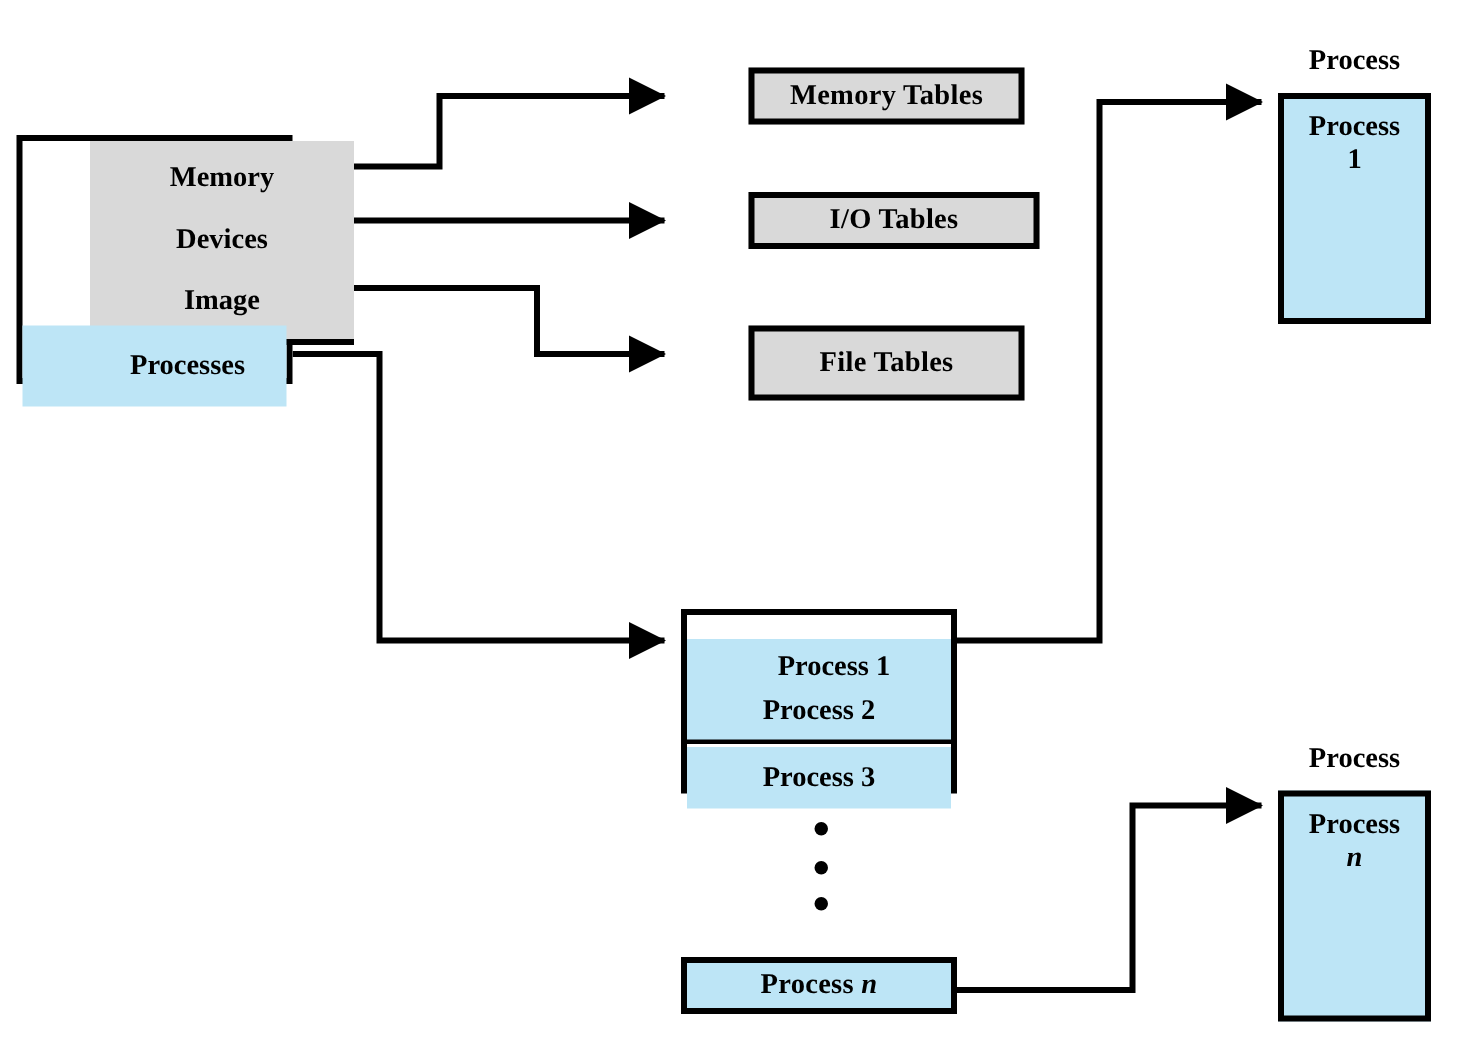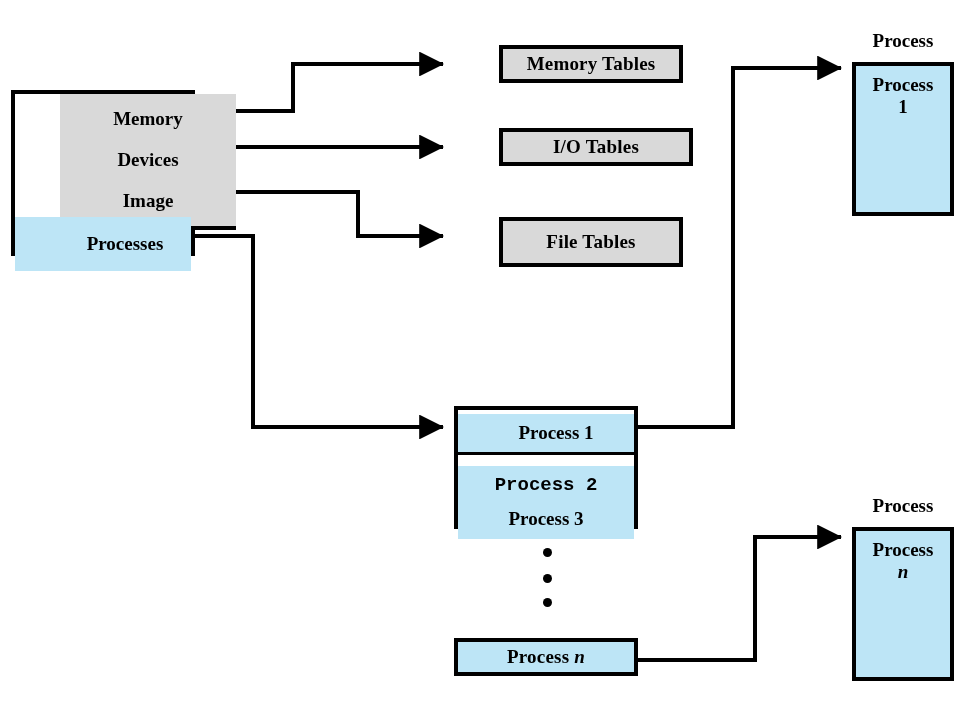--- a/index.html
+++ b/index.html
@@ -194,24 +194,24 @@
   <div class="box gray" style="left:454px; top:128px; width:194px; height:38px;align-items:center;">
     <span>I/O Tables</span>
   </div>
 
   <div class="box gray" style="left:454px; top:217px; width:184px; height:50px;">
     <span>File Tables</span>
   </div>
 
 
   <div class="ptable">
-    <div class="ptable-row" style="top:4px;padding-left:20px;">
+    <div class="ptable-row" style="top:16px;padding-left:20px;">
       <span>Process 1</span>
     </div>
-    <div class="ptable-row" style="top:56px;font-family:Liberation Mono, monospace;">
+    <div class="ptable-row" style="top:45px;">
       <span>Process 2</span>
     </div>
     <div class="ptable-row last" style="top:88px;">
       <span>Process 3</span>
     </div>
   </div>
 
   <div class="dots">
     <i></i>
       <i></i>

